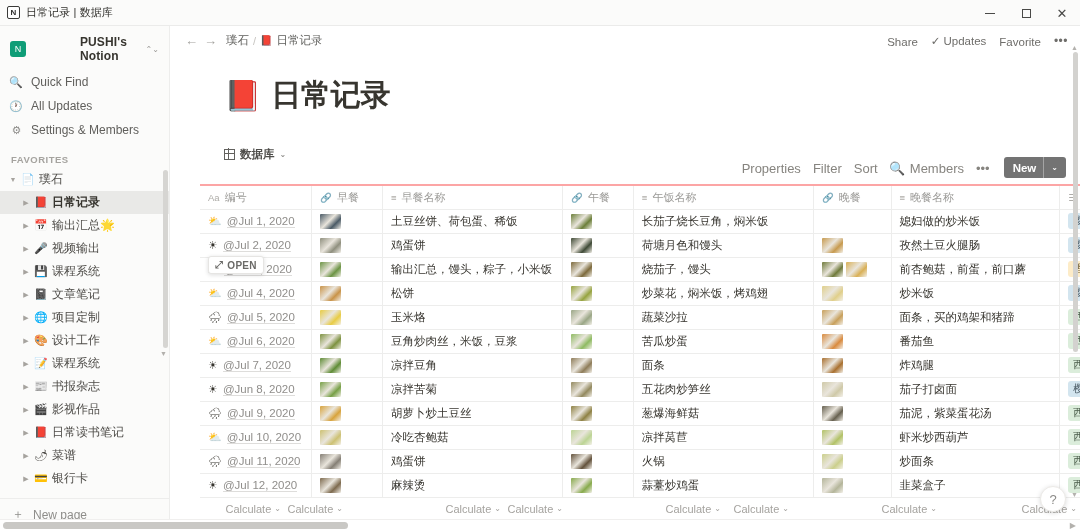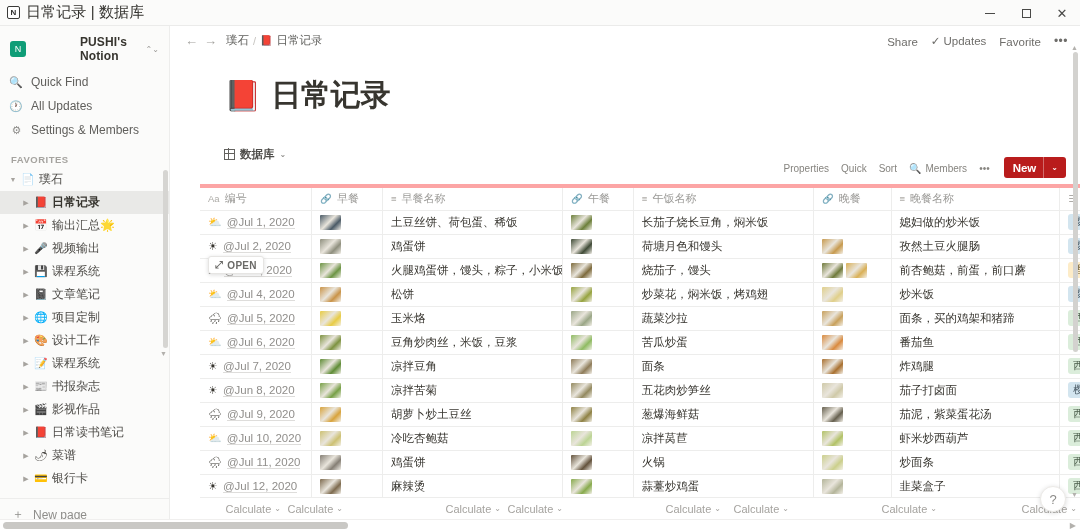--- a/index.html
+++ b/index.html
@@ -15,21 +15,21 @@
   .titlebar {
     height: 26px; background: #fbfbfa; border-bottom: 1px solid #ebebea;
     display: flex; align-items: center; flex: none; position: relative;
   }
   .tb-appicon {
     width: 13px; height: 13px; margin-left: 7px; margin-right: 6px;
     border-radius: 2px; background: #ffffff; border: 1.2px solid #3a3a38;
     display: flex; align-items: center; justify-content: center;
     font-size: 8px; font-weight: bold; color: #2f2f2e;
   }
-  .tb-title { font-size: 15px; color: #33322e; letter-spacing: .1px; }
+  .tb-title { font-size: 11px; color: #33322e; letter-spacing: .1px; }
   .tb-wbtns { position: absolute; right: 0; top: 0; height: 26px; display: flex; }
   .tb-wbtn {
     width: 36px; height: 26px; display: flex; align-items: center; justify-content: center;
     color: #5a5a58; font-size: 11px;
   }
   .wb-min { width: 10px; height: 1px; background: #4a4a48; }
   .wb-max { width: 9px; height: 9px; border: 1px solid #4a4a48; }
   .wb-x { font-size: 13px; line-height: 1; color: #4a4a48; }
 
   
@@ -126,38 +126,38 @@
     display: flex; align-items: center; gap: 5px; font-size: 11.5px;
     font-weight: bold; color: #4f4e4b;
   }
   .grid-ico {
     width: 11px; height: 11px; border: 1.2px solid #62615e; position: relative;
   }
   .grid-ico::before { content:""; position:absolute; left:-1.2px; right:-1.2px; top: 3px; height:1.2px; background:#62615e; }
   .grid-ico::after  { content:""; position:absolute; top:-1.2px; bottom:-1.2px; left: 3px; width:1.2px; background:#62615e; }
   .vb-caret { font-size: 8px; color: #8c8b88; }
   .vb-right { display: flex; align-items: center; gap: 12px; }
-  .vb-act { font-size: 10px; color: #86847f; margin-top: 28px; }
+  .vb-act { font-size: 13px; color: #86847f; margin-top: 28px; }
   .new-btn {
-    background: #b91c1c; color: #fff; font-size: 11.5px; font-weight: bold;
+    background: #737373; color: #fff; font-size: 11.5px; font-weight: bold;
     border-radius: 3px; height: 21px; display: flex; align-items: center;
     padding: 0 6px 0 9px; gap: 7px; margin-left: 2px; margin-top: 27px;
   }
   .nb-div { width: 1px; height: 21px; background: rgba(255,255,255,.35); }
   .new-caret { font-size: 8px; padding-right: 2px; }
 
   
   .tablewrap { flex: 1; min-height: 0; position: relative; overflow: hidden; padding-left: 30px; }
   table.db { border-collapse: collapse; table-layout: fixed; width: 1020px; }
   table.db th, table.db td {
     border-bottom: 1px solid #ededec; border-right: 1px solid #ededec;
     padding: 0 8px; text-align: left; vertical-align: middle; overflow: hidden;
   }
   table.db th {
-    height: 24px; border-top: 4px solid #fca5a5; font-weight: normal;
+    height: 24px; border-top: 2px solid #fca5a5; font-weight: normal;
     font-size: 11px; color: #9b9a97; white-space: nowrap;
   }
   .th-in { display: flex; align-items: center; gap: 5px; }
   .th-ico { font-size: 9.5px; color: #adabA7; color: #aeaca8; flex: none; }
   table.db td { height: 23px; font-size: 11.5px; color: #37352f; white-space: nowrap; }
 
   .datecell { display: flex; align-items: center; gap: 5px; }
   .wx { font-size: 11px; line-height: 1; }
   .dateval {
     color: #908e8b; border-bottom: 1px solid #dedddb; font-size: 11.5px;
@@ -382,21 +382,21 @@
 
         <div class="viewbar">
           <div class="view-tab">
             <span class="grid-ico"></span>
             <span>数据库</span>
             <span class="vb-caret">⌄</span>
           </div>
           <div class="spacer"></div>
           <div class="vb-right">
             <div class="vb-act">Properties</div>
-            <div class="vb-act">Quick</div>
+            <div class="vb-act">Filter</div>
             <div class="vb-act">Sort</div>
             <div class="vb-act" style="display:flex;align-items:center;gap:4px;">
               <span>🔍</span>
               <span>Members</span>
             </div>
             <div class="vb-act">•••</div>
             <div class="new-btn">
               <span>New</span>
               <span class="nb-div"></span>
               <span class="new-caret">⌄</span>
@@ -523,21 +523,21 @@
                     <span class="datecell">
                       <span class="wx">☁</span>
                       <span class="dateval">@Jul 3, 2020</span>
                     </span>
                   </td>
                   <td>
                     <span class="thumbs">
                       <span class="thumb" style="background:linear-gradient(135deg,#6c9444 0%,#e9e5dc 45%,#6c9444 70%,#f4f1ea 100%)"></span>
                     </span>
                   </td>
-                  <td>火腿鸡蛋饼，馒头，粽子，小米饭</td>
+                  <td>输出汇总，馒头，粽子，小米饭</td>
                   <td>
                     <span class="thumbs">
                       <span class="thumb" style="background:linear-gradient(135deg,#7d6a3c 0%,#e9e5dc 45%,#7d6a3c 70%,#f4f1ea 100%)"></span>
                     </span>
                   </td>
                   <td>烧茄子，馒头</td>
                   <td>
                     <span class="thumbs">
                       <span class="thumb" style="background:linear-gradient(135deg,#6f7a3b 0%,#e9e5dc 45%,#6f7a3b 70%,#f4f1ea 100%)"></span>
                       <span class="thumb" style="background:linear-gradient(135deg,#d9b057 0%,#e9e5dc 45%,#d9b057 70%,#f4f1ea 100%)"></span>

